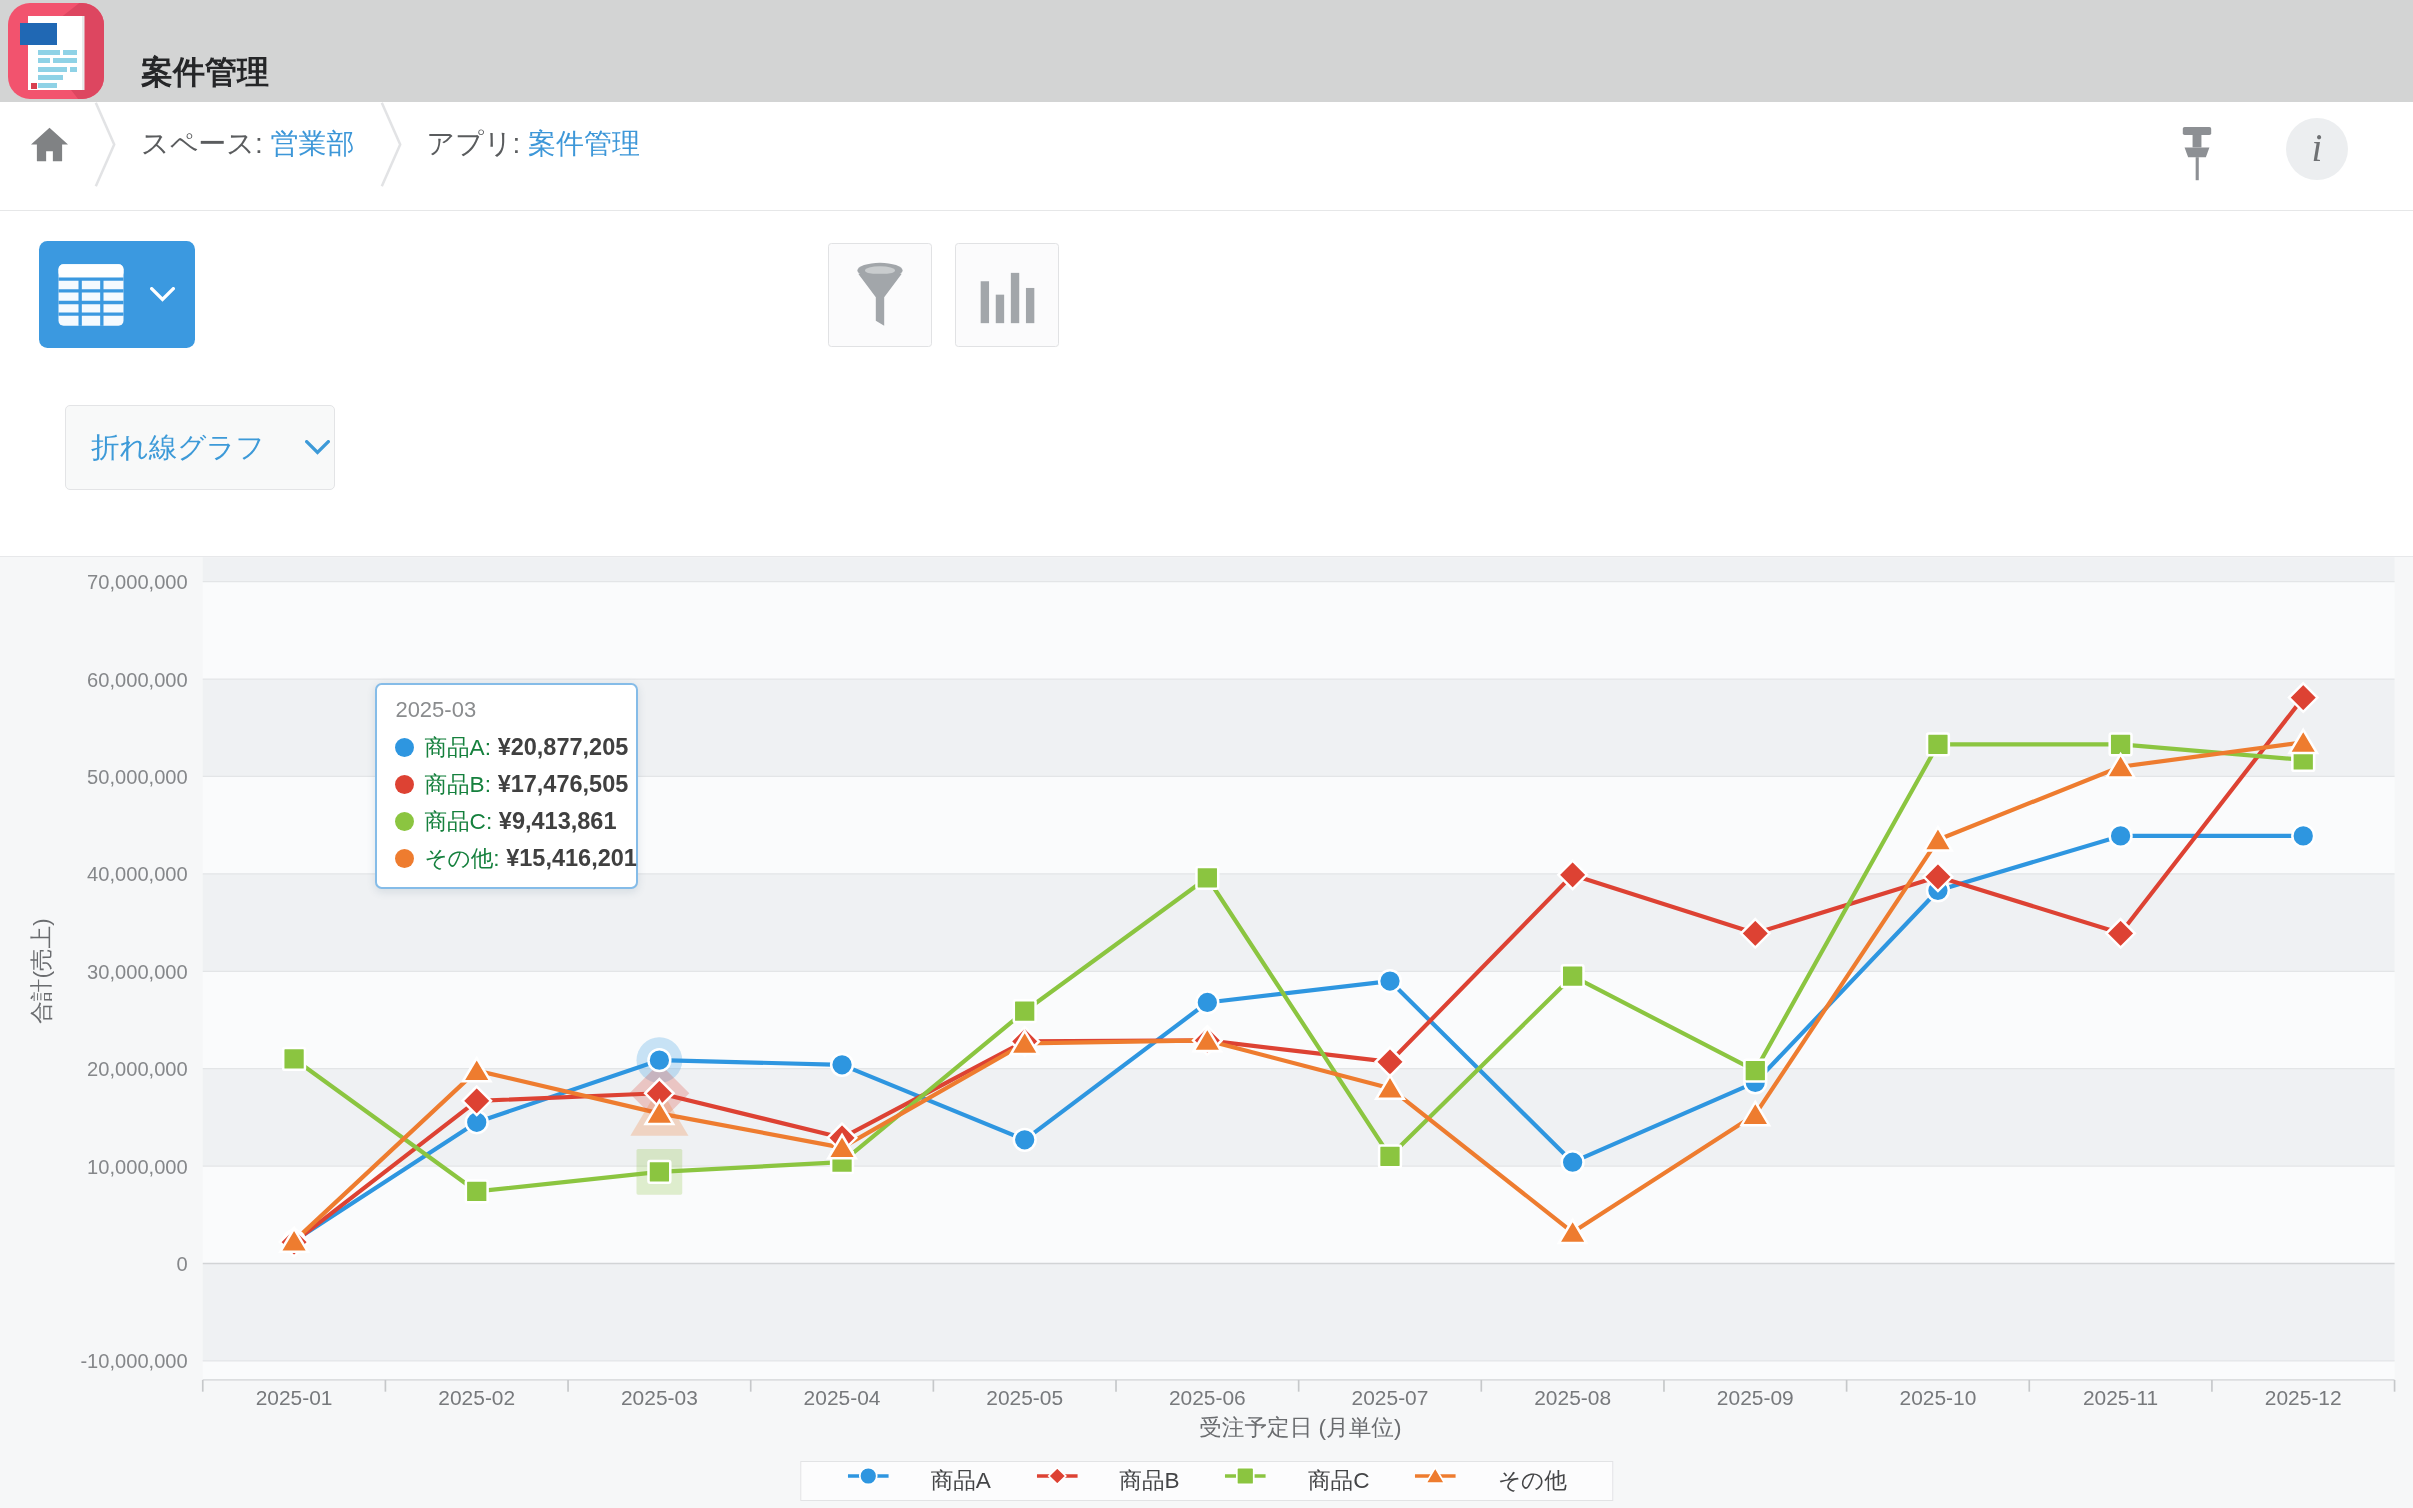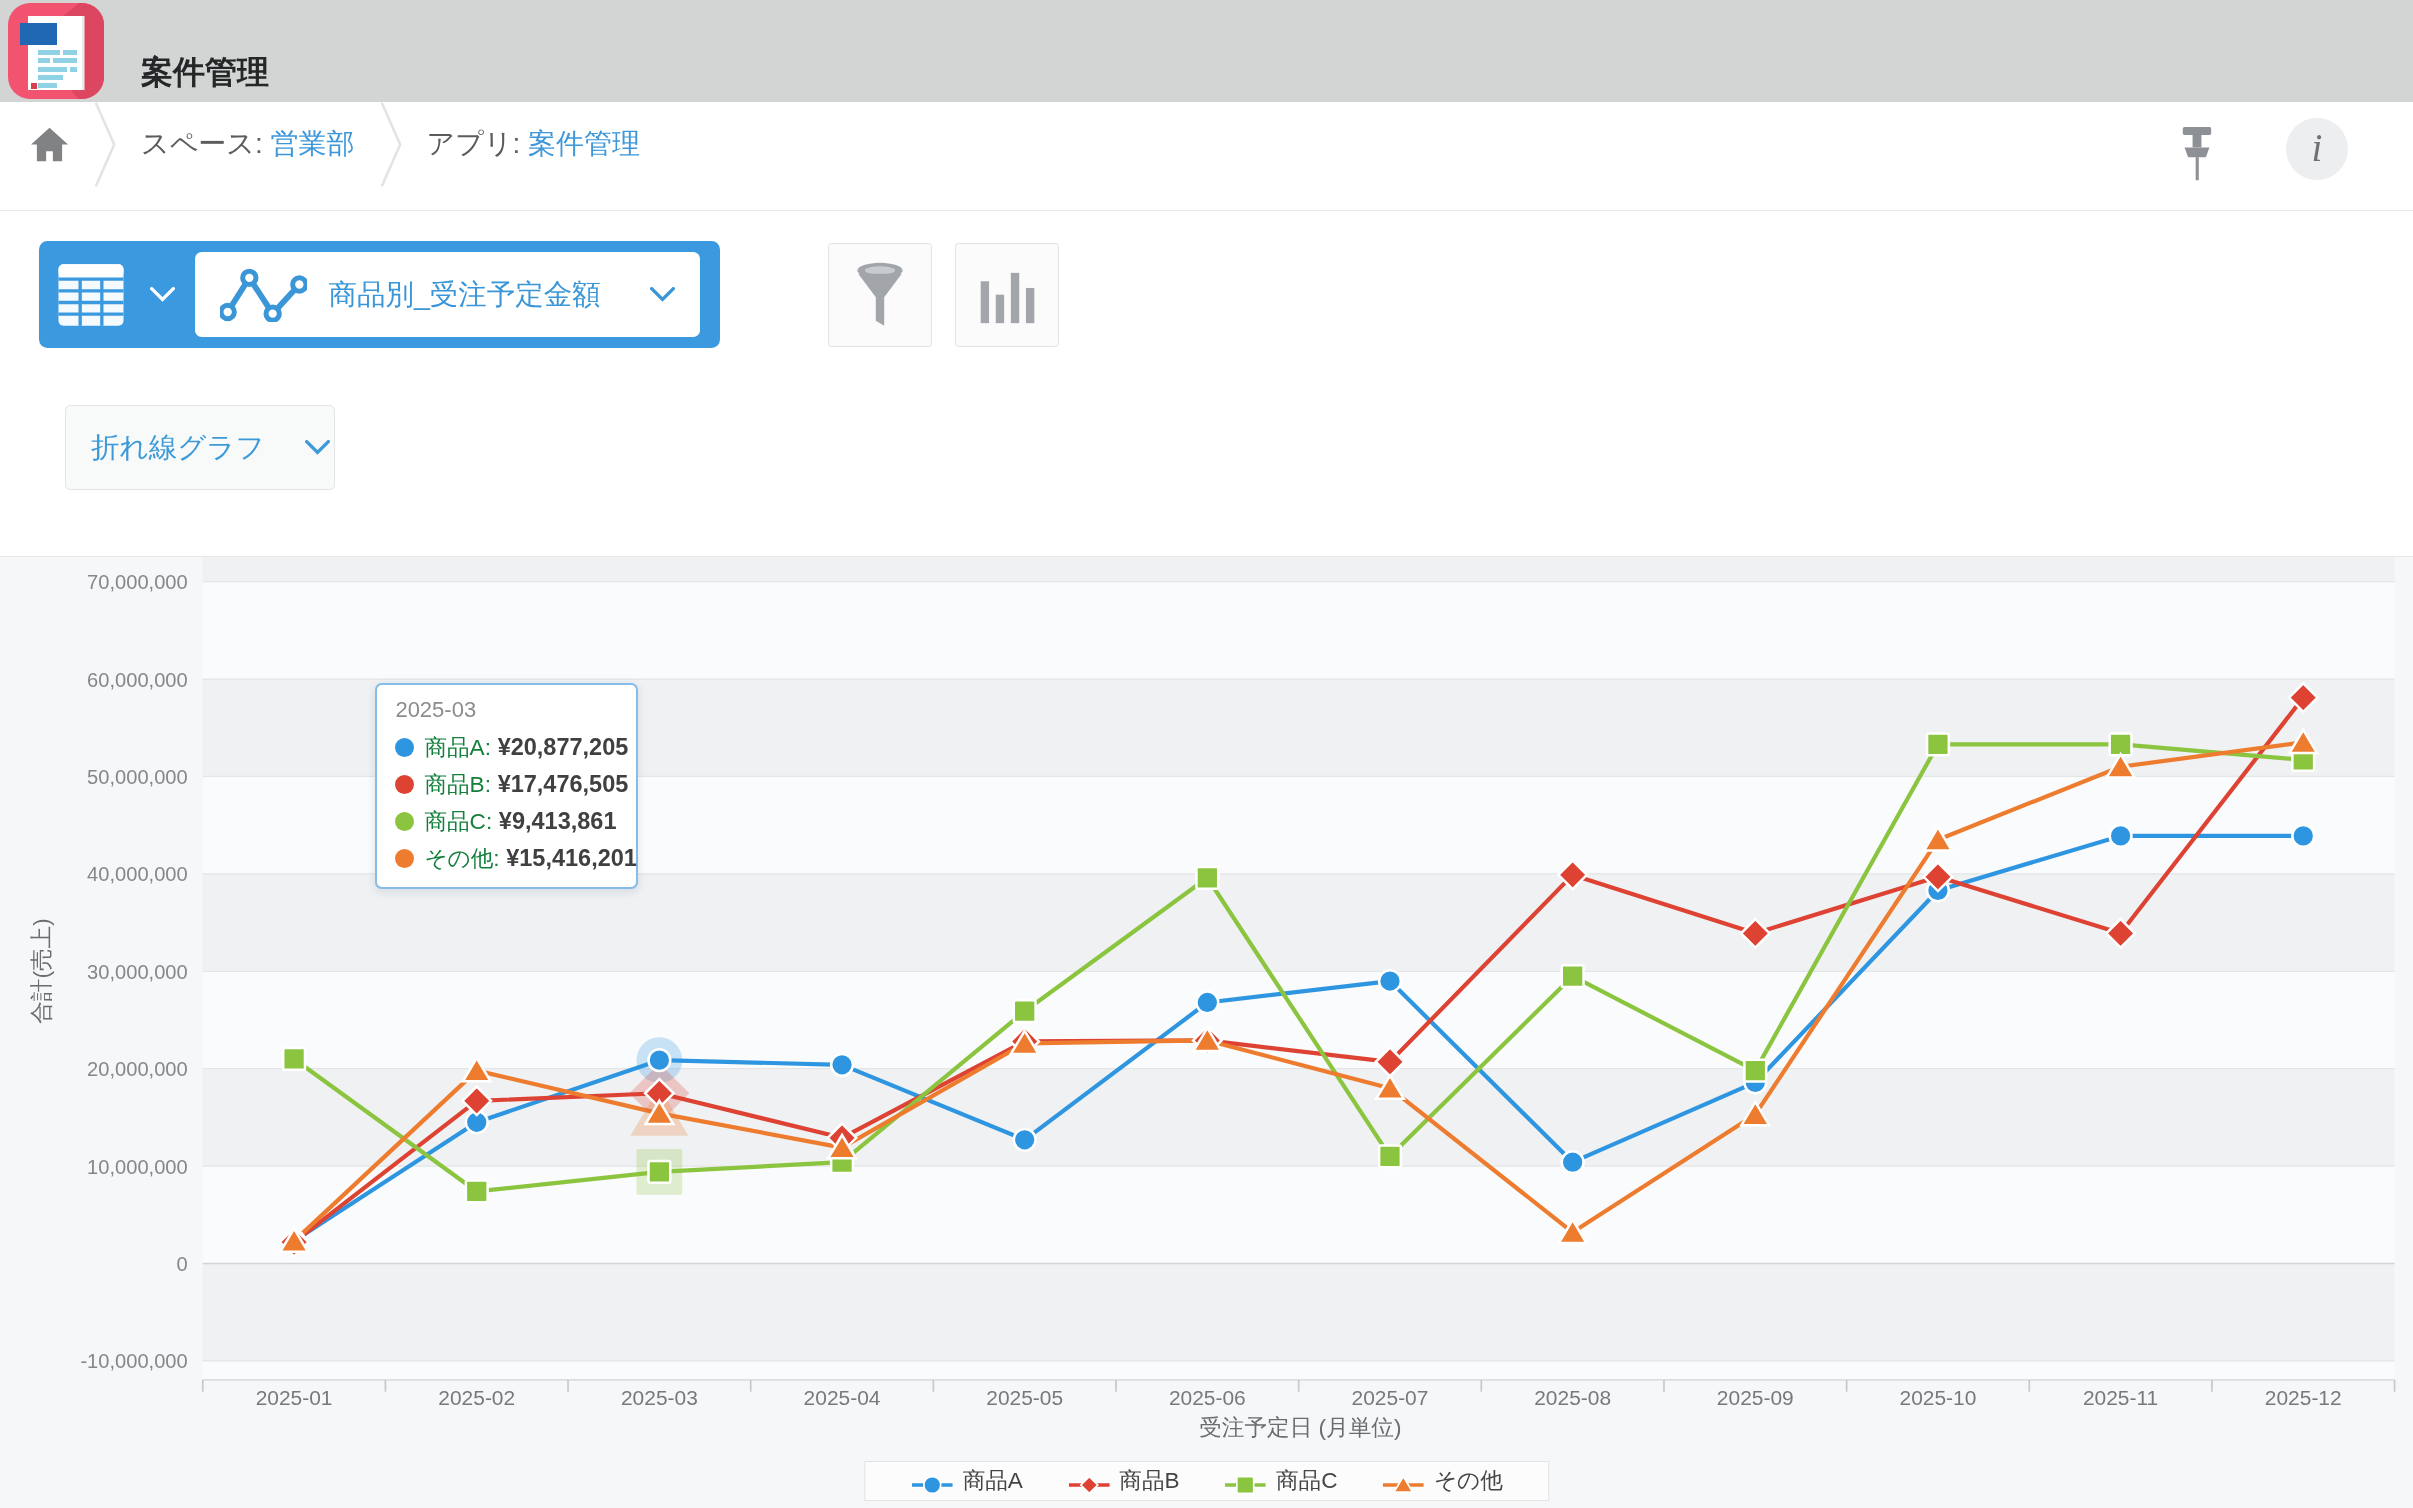--- a/index.html
+++ b/index.html
@@ -81,21 +81,21 @@
   .tooltip-title { font-size:22px; color:#8a8c8e; margin-bottom:6.7px; }
   .tt-row { display:flex; align-items:center; height:37px; white-space:nowrap; }
   .tt-dot { width:19px; height:19px; border-radius:50%; margin-right:10px; flex:none; }
   .tt-label { font-size:22.6px; color:#15803d; margin-right:6.7px; }
   .tt-value { font-size:23.5px; color:#404040; font-weight:bold; }
 
   
   .legend { position:absolute; top:904px; left:50%; transform:translateX(-50%);
             display:flex; align-items:center; background:#fcfcfd; border:1.7px solid #e2e3e5;
             padding:3.4px 23.5px; }
-  .legend-item { display:flex; align-items:flex-end; margin:0 22px; cursor:pointer; }
+  .legend-item { display:flex; align-items:flex-start; margin:0 22px; cursor:pointer;gap:32px; }
   .legend-item span { font-size:22.6px; color:#444547; margin-left:8.4px; white-space:nowrap; }
 </style>
 </head>
 <body>
 
 <div id="screen">
 
   <header class="app-header">
     <div class="app-icon">
       <div class="shade"></div>
@@ -159,33 +159,20 @@
           <line x1="3" y1="37" x2="81" y2="37"></line>
           <line x1="3" y1="51" x2="81" y2="51"></line>
           <line x1="3" y1="65" x2="81" y2="65"></line>
           <line x1="29" y1="23" x2="29" y2="79"></line>
           <line x1="55" y1="23" x2="55" y2="79"></line>
         </g>
       </svg>
       <svg width="25" height="15" viewBox="0 0 30 18" style="margin-left:23.5px;">
         <polyline points="2,2 15,15 28,2" stroke="#ffffff" stroke-width="4" fill="none" stroke-linecap="round"></polyline>
       </svg>
-      <div class="vs-white">
-        <svg width="87" height="55" viewBox="0 0 104 66">
-          <polyline points="9,54 35,13 63,56 95,21" stroke="#3b96d8" stroke-width="7" fill="none"></polyline>
-          <circle cx="9" cy="54" r="8" fill="#fff" stroke="#3b96d8" stroke-width="6"></circle>
-          <circle cx="35" cy="13" r="8" fill="#fff" stroke="#3b96d8" stroke-width="6"></circle>
-          <circle cx="63" cy="56" r="8" fill="#fff" stroke="#3b96d8" stroke-width="6"></circle>
-          <circle cx="95" cy="21" r="8" fill="#fff" stroke="#3b96d8" stroke-width="6"></circle>
-        </svg>
-        <span class="vs-label">商品別_受注予定金額</span>
-        <svg class="vs-chevron" width="25" height="15" viewBox="0 0 30 18">
-          <polyline points="2,2 15,15 28,2" stroke="#3b96d8" stroke-width="4" fill="none" stroke-linecap="round"></polyline>
-        </svg>
-      </div>
     </div>
 
     <div class="sq-btn filter-btn">
       <svg width="52" height="67" viewBox="0 0 62 80">
         <ellipse cx="31" cy="10" rx="27" ry="9" fill="#a2a6aa"></ellipse>
         <ellipse cx="31" cy="10" rx="18" ry="5" fill="#c9ccce"></ellipse>
         <path d="M5 14 L26 42 L26 70 L36 76 L36 42 L57 14 Z" fill="#a2a6aa"></path>
       </svg>
     </div>
     <div class="sq-btn chartsw-btn">

